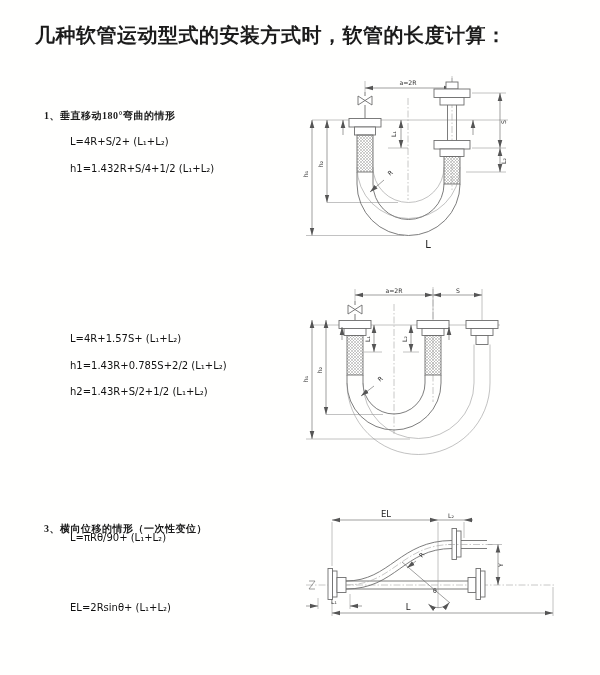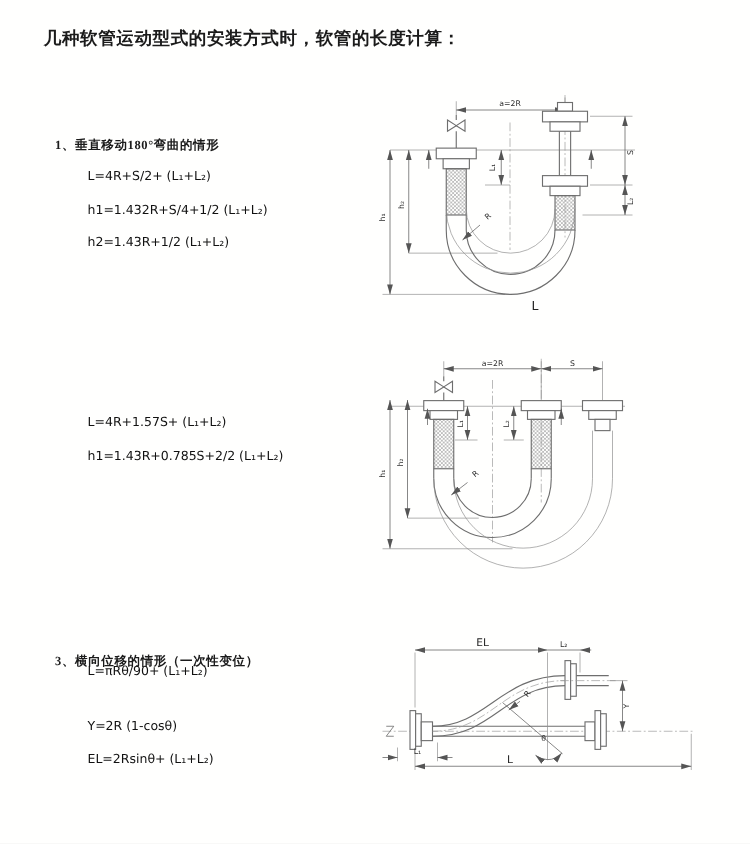--- a/index.html
+++ b/index.html
@@ -4,21 +4,21 @@
 <style>
   html,body{margin:0;padding:0;background:#ffffff;}
   .page{
     position:relative; width:600px; height:675px; background:#fffffe;
     font-family:"DejaVu Sans","Liberation Sans",sans-serif;
     color:#1b1b1b; overflow:hidden;
     border-right:1px solid #ececec; border-bottom:1px solid #e2e2e2;
   }
   .title{
     position:absolute; left:35px; top:22px;
-    font-size:14px; font-weight:bold; letter-spacing:0.5px; white-space:nowrap;
+    font-size:20px; font-weight:bold; letter-spacing:0.5px; white-space:nowrap;
   }
   .sec-heading{
     position:absolute; font-size:10px; font-weight:bold; letter-spacing:0.5px; white-space:nowrap;font-family:Liberation Serif, serif;
   }
   .formula{
     position:absolute; font-size:10px; font-weight:400; color:#111; white-space:nowrap;
   }
   svg{position:absolute; overflow:visible;}
   svg text{font-size:6.2px; fill:#2e2e2e; font-family:"DejaVu Sans","Liberation Sans",sans-serif;}
   .ln{stroke:#6e6e6e; fill:none; stroke-width:0.9;}
@@ -47,28 +47,27 @@
         <path d="M0,3 L3,0 M0,0 L3,3" stroke="#9c9c9c" stroke-width="0.5"></path>
       </pattern>
     </defs>
   </svg>
 
   <div class="title">几种软管运动型式的安装方式时，软管的长度计算：</div>
 
   <div class="sec-heading" style="left:44px; top:109px">1、垂直移动180°弯曲的情形</div>
   <div class="formula" style="left:70px; top:136px">L=4R+S/2+ (L₁+L₂)</div>
   <div class="formula" style="left:70px; top:163px">h1=1.432R+S/4+1/2 (L₁+L₂)</div>
-  <div class="formula" style="left:70px; top:189px">h2=1.43R+1/2 (L₁+L₂)</div>
 
   <div class="formula" style="left:70px; top:333px">L=4R+1.57S+ (L₁+L₂)</div>
   <div class="formula" style="left:70px; top:360px">h1=1.43R+0.785S+2/2 (L₁+L₂)</div>
+  <div class="formula" style="left:70px; top:386px">h2=1.43R+S/2+1/2 (L₁+L₂)</div>
 
   <div class="sec-heading" style="left:44px; top:522px">3、横向位移的情形（一次性变位）</div>
   <div class="formula" style="left:70px; top:532px">L=πRθ/90+ (L₁+L₂)</div>
-  <div class="formula" style="left:70px; top:576px">Y=2R (1-cosθ)</div>
   <div class="formula" style="left:70px; top:602px">EL=2Rsinθ+ (L₁+L₂)</div>
 
   <svg style="left:298px; top:72px" width="300" height="185" viewBox="0 0 300 185">
 
     <line x1="110" y1="26" x2="110" y2="128" class="cl"></line>
     <line x1="154" y1="4" x2="154" y2="118" class="cl"></line>
     <line x1="14" y1="48" x2="210" y2="48" class="thin"></line>
 
     <g>
       <line x1="67" y1="9" x2="67" y2="20" class="thin"></line>

